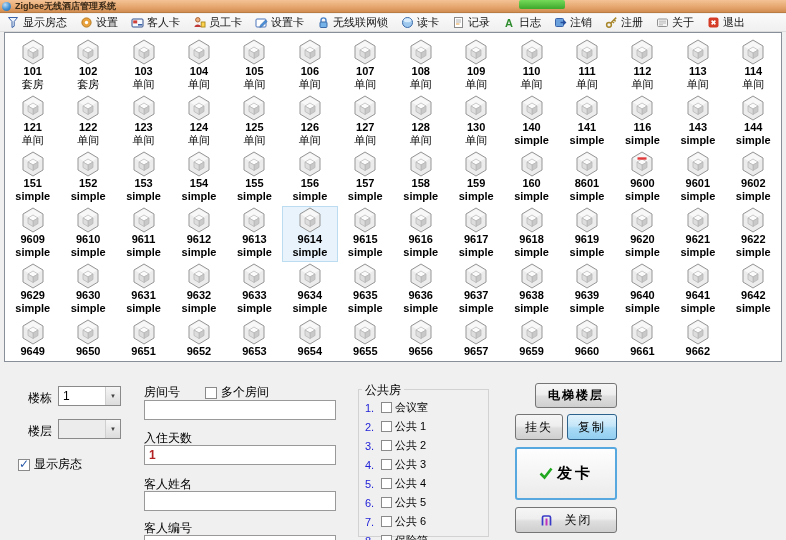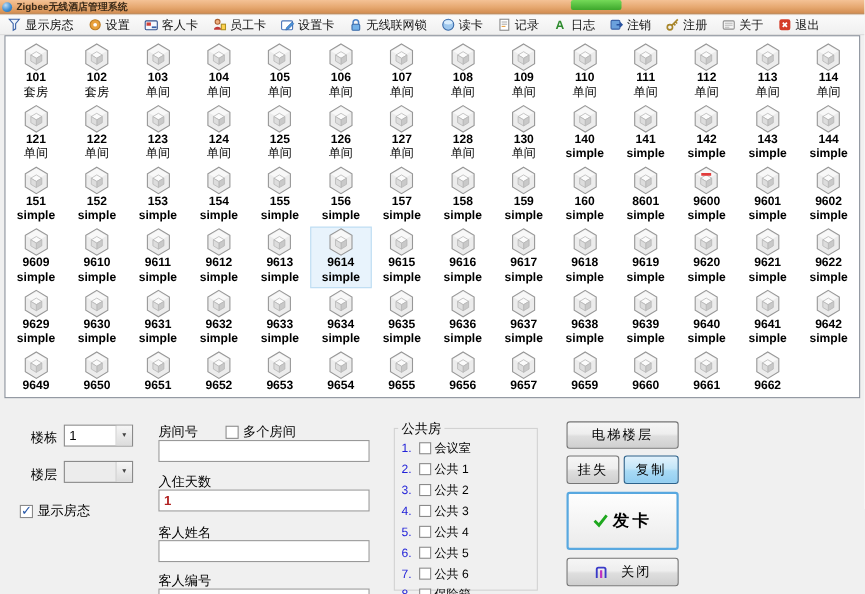--- a/index.html
+++ b/index.html
@@ -73,21 +73,21 @@
   .pr-list{ padding-top:8px; }
   .pr-item{ display:flex; align-items:center; gap:3px; height:19px;
     padding-left:6px; font-size:11px; white-space:nowrap; }
   .pr-num{ color:#2222d8; min-width:13px; }
   .pr-item .cb{ width:11px; height:11px; }
   
   .btn{ position:absolute; border:1px solid #757575; border-radius:3px;
     background:linear-gradient(#f6f6f6,#eee 45%,#dedede 55%,#cfcfcf);
     font-size:12px; display:flex; align-items:center; justify-content:center;
     cursor:default; }
-  #btn-elevator{ left:515px; top:383px; width:102px; height:25px; letter-spacing:2px; }
+  #btn-elevator{ left:535px; top:383px; width:82px; height:25px; letter-spacing:2px;font-weight:bold; }
   #btn-loss{ left:515px; top:414px; width:48px; height:26px; letter-spacing:2px; }
   #btn-copy{ left:567px; top:414px; width:50px; height:26px; letter-spacing:2px;
     border-color:#2c628b;
     background:linear-gradient(#e2f2fc,#c4e6f8 45%,#a8daf5 55%,#92cef1); }
   #btn-issue{ left:515px; top:447px; width:102px; height:53px;
     border:2px solid #58a8e0; background:linear-gradient(#fefefe,#ebebeb);
     font-size:15px; font-weight:bold; letter-spacing:3px; gap:4px; }
   #btn-close{ left:515px; top:507px; width:102px; height:26px; gap:12px; letter-spacing:2px; }
 </style>
 </head>
@@ -499,21 +499,21 @@
         <div class="room-label en">simple</div>
       </div>
       <div class="room-cell">
         <svg width="24" height="26" viewBox="0 0 24 26">
           <polygon points="12,1 22,7 22,19 12,25 2,19 2,7" fill="#ececec" stroke="#979797"></polygon>
           <polygon points="12,2.2 20.8,7.5 12,12.8 3.2,7.5" fill="#f8f8f8"></polygon>
           <polygon points="12,8 17,11 12,14 7,11" fill="#fbfbfb" stroke="#b5b5b5" stroke-width=".7"></polygon>
           <polygon points="17,11 17,16.5 12,19.5 12,14" fill="#c9c9c9" stroke="#b5b5b5" stroke-width=".7"></polygon>
           <polygon points="7,11 12,14 12,19.5 7,16.5" fill="#dddddd" stroke="#b5b5b5" stroke-width=".7"></polygon>
         </svg>
-        <div class="room-number">142</div>
+        <div class="room-number">116</div>
         <div class="room-label en">simple</div>
       </div>
       <div class="room-cell">
         <svg width="24" height="26" viewBox="0 0 24 26">
           <polygon points="12,1 22,7 22,19 12,25 2,19 2,7" fill="#ececec" stroke="#979797"></polygon>
           <polygon points="12,2.2 20.8,7.5 12,12.8 3.2,7.5" fill="#f8f8f8"></polygon>
           <polygon points="12,8 17,11 12,14 7,11" fill="#fbfbfb" stroke="#b5b5b5" stroke-width=".7"></polygon>
           <polygon points="17,11 17,16.5 12,19.5 12,14" fill="#c9c9c9" stroke="#b5b5b5" stroke-width=".7"></polygon>
           <polygon points="7,11 12,14 12,19.5 7,16.5" fill="#dddddd" stroke="#b5b5b5" stroke-width=".7"></polygon>
         </svg>

